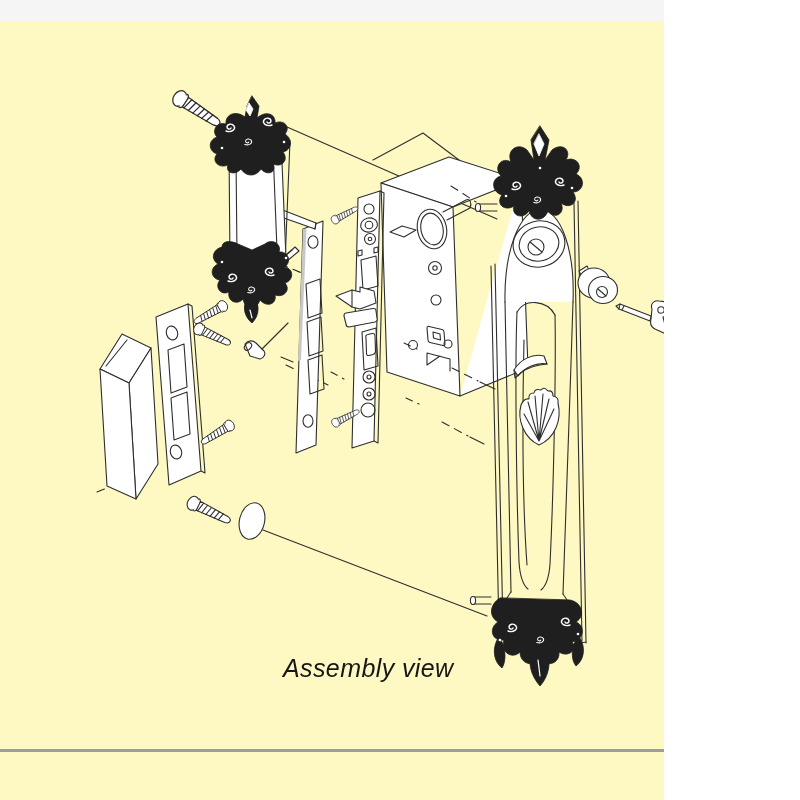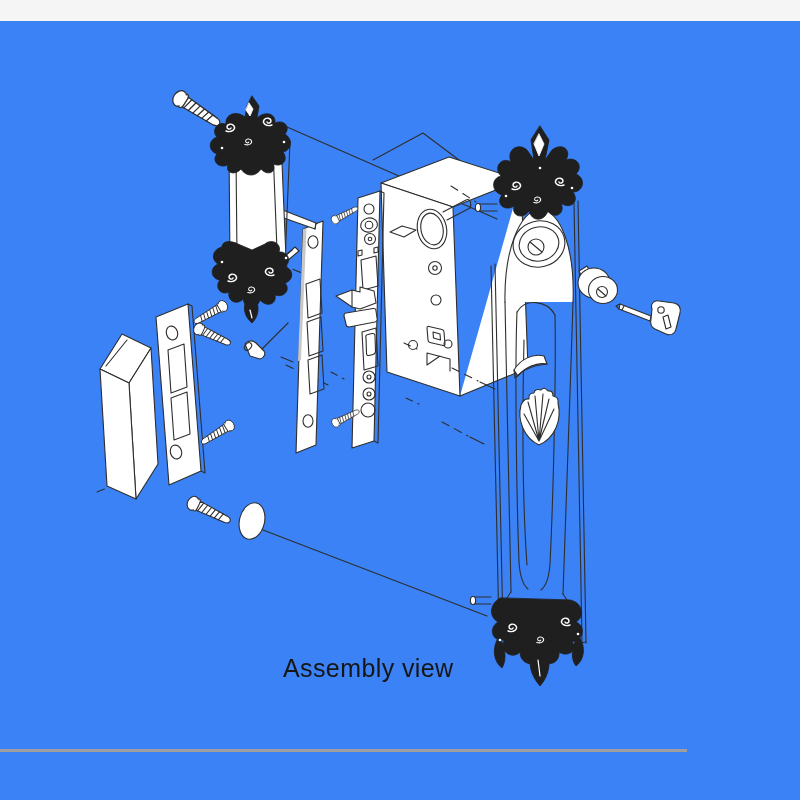--- a/index.html
+++ b/index.html
@@ -1,17 +1,17 @@
 <!DOCTYPE html>
 <html><head>
 <meta charset="utf-8">
 <style>
   html,body{margin:0;padding:0;background:#ffffff;}
-  .stage{position:relative;width:800px;height:800px;background:#3b82f6;overflow:hidden;
-         font-family:"Liberation Sans", sans-serif;}
+  .stage{position:relative;width:664px;height:800px;background:#fef9c3;overflow:hidden;
+         font-family:"Liberation Sans", sans-serif;font-style:italic;}
   .top-band{position:absolute;left:0;top:0;width:800px;height:21px;background:#f5f5f5;}
   .divider{position:absolute;left:0;top:749px;width:687px;height:3px;background:#9e9e9e;}
   .caption{position:absolute;left:283px;top:654px;font-size:25px;color:#161616;
            letter-spacing:0.4px;}
   svg.art{position:absolute;left:0;top:0;}
   .dashed{stroke-dasharray:8 6;}
   .dash2{stroke-dasharray:7 6;}
 </style>
 </head>
 <body>

